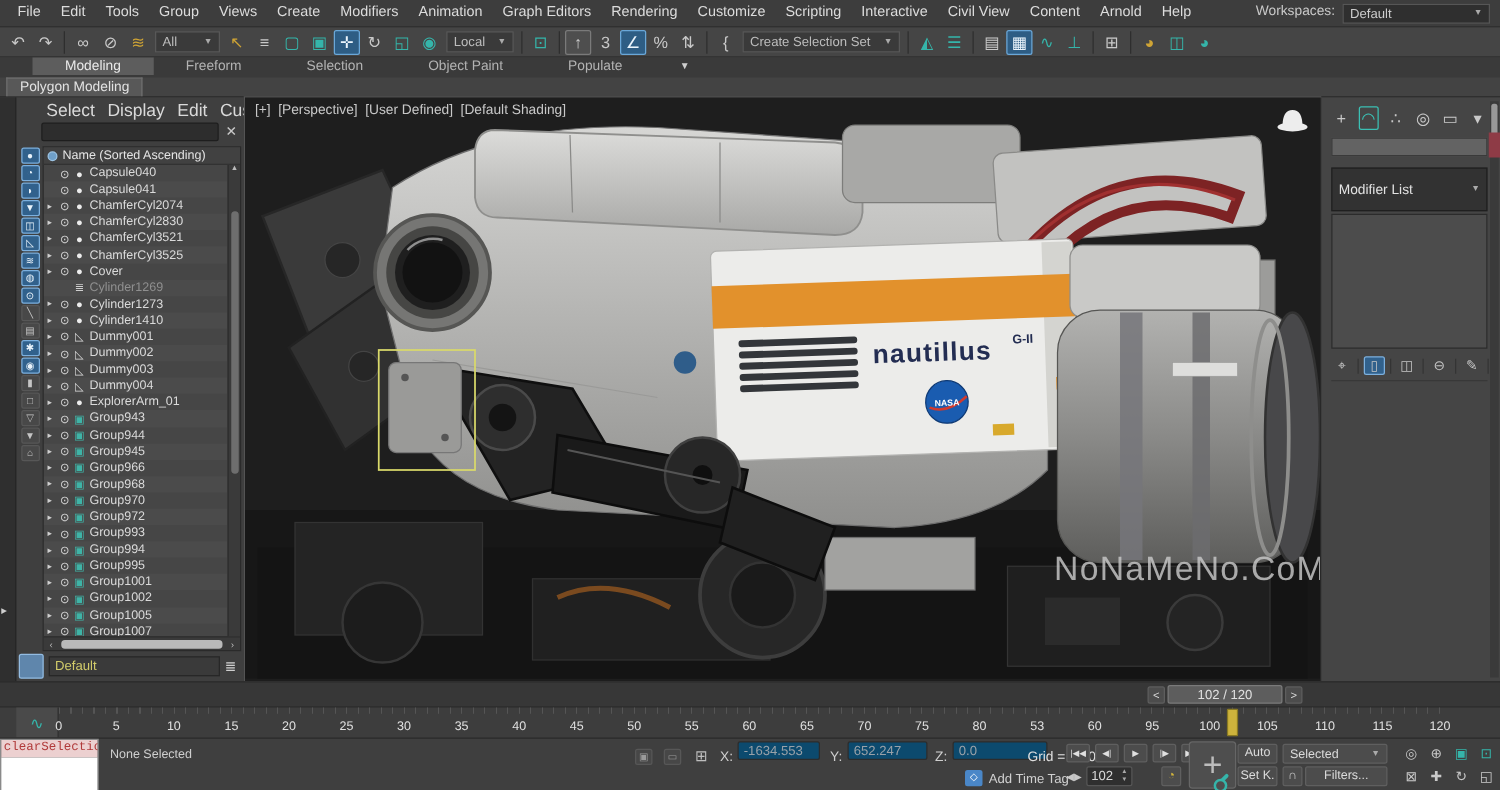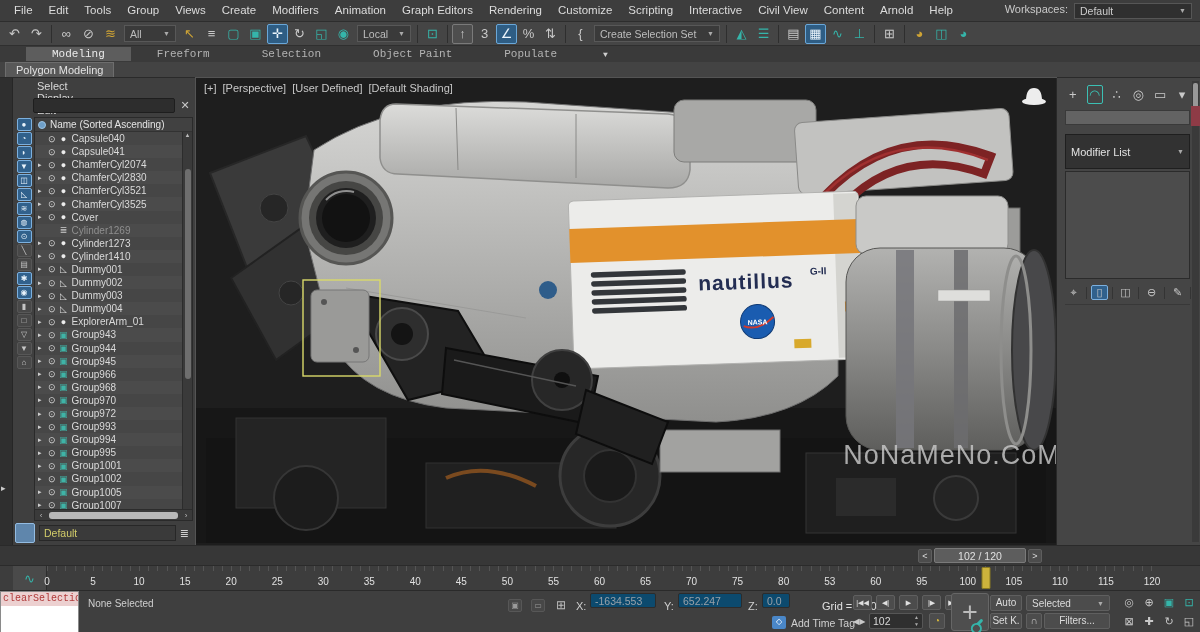--- a/index.html
+++ b/index.html
@@ -26,37 +26,37 @@
   .tb-icon.teal { color:#35b5aa; }
   .tb-icon.gold { color:#cfa435; }
   .tb-icon.active { background:#2e5d84; border-color:#6aa7d8; color:#eaf4fc; }
   .tb-icon.boxed { border-color:#7a7a7a; background:#4e4e4e; }
   .tb-sep { width:1px; height:18px; background:#2e2e2e; margin:0 3px; }
   .tb-dropdown { height:17px; background:#3a3a3a; border:1px solid #585858; display:flex;
                  align-items:center; justify-content:space-between; padding:0 5px;
                  color:#bdbdbd; font-size:10.5px; margin:0 2px; }
 
   
-  .ribbon-tabs { height:16px; background:#3a3a3a; display:flex; align-items:center; padding-left:26px;font-family:Liberation Mono, monospace; }
+  .ribbon-tabs { height:16px; background:#3a3a3a; display:flex; align-items:flex-start; padding-left:26px; }
   .ribbon-tab { padding:1px 26px 1px 26px; font-size:11px; color:#b3b3b3; }
   .ribbon-tab.active { background:#5d5d5d; color:#eaeaea; }
   .ribbon-overflow { margin-left:14px; color:#cfcfcf; font-size:8px; padding:2px 6px; }
   .ribbon-panelrow { height:16px; background:#434343; border-bottom:1px solid #2a2a2a; display:flex; }
   .ribbon-panel-tab { background:#585858; border:1px solid #6d6d6d; border-bottom:none;
                       padding:0 10px; font-size:11px; color:#e2e2e2; margin-left:5px; line-height:15px; }
 
   
   .main { position:absolute; top:78px; left:0; width:1200px; height:467px; display:flex; }
   .left-strip { width:13px; background:#2f2f2f; position:relative; border-right:1px solid #262626; }
   .strip-btn { position:absolute; bottom:52px; left:1px; color:#cfcfcf; font-size:9px; }
 
   
   .explorer { width:183px; background:#3f3f3f; border-right:1px solid #242424;
               display:flex; flex-direction:column; }
-  .explorer-menu { height:17px; display:flex; padding:2px 2px 0 19px; font-size:11px; color:#dadada;flex-direction:column; }
+  .explorer-menu { height:17px; display:flex; padding:2px 2px 0 19px; font-size:14px; color:#dadada; }
   .explorer-menu span { padding:0 5px; }
   .explorer-search { height:18px; margin:1px 3px 1px 20px; display:flex; align-items:center; gap:3px; }
   .search-input { flex:1; height:15px; background:#2d2d2d; border:1px solid #1e1e1e; border-radius:2px; }
   .search-clear { color:#c9c9c9; font-size:11px; width:14px; text-align:center; }
   .explorer-body { flex:1; display:flex; min-height:0; padding-left:2px; }
   .explorer-sidebar { width:18px; display:flex; flex-direction:column; gap:1px; padding-top:3px; align-items:center; }
   .ex-tool { width:15px; height:13px; font-size:8px; line-height:11px; text-align:center;
              color:#c5c5c5; border:1px solid #575757; background:#484848; border-radius:2px; }
   .ex-tool.active { background:#31618c; border-color:#7cb0de; color:#e8f2fa; }
   .explorer-listwrap { flex:1; display:flex; flex-direction:column; border:1px solid #2a2a2a;
@@ -153,21 +153,21 @@
   .coord-field { top:2px; height:15px; background:#0c4a6e; border:1px solid #2c2c2c; border-radius:2px;
                  color:#99a1a8; font-size:10.5px; padding:0 4px; line-height:14px; }
   .grid-label { left:822px; top:9px; font-size:11px; color:#e0e0e0; }
   .timetag-icon { left:772px; top:25px; width:14px; height:13px; background:#4a87c8; border-radius:2px;
                   color:#fff; font-size:8px; text-align:center; line-height:12px; }
   .timetag-label { left:791px; top:26px; font-size:10.5px; color:#d0d0d0; }
   .playback { left:853px; top:4px; display:flex; gap:4px; }
   .pb-btn { width:19px; height:15px; background:#4c4c4c; border:1px solid #5f5f5f; border-radius:2px;
             color:#e0e0e0; font-size:7px; display:flex; align-items:center; justify-content:center; }
   .framenav { left:853px; top:23px; color:#c9c9c9; font-size:8px; line-height:15px; }
-  .framebox { left:869px; top:22px; width:54px; height:16px; background:#2f2f2f; border:1px solid #565656;
+  .framebox { left:869px; top:22px; width:37px; height:16px; background:#2f2f2f; border:1px solid #565656;
               border-radius:2px; color:#d8d8d8; font-size:10.5px; padding:0 3px; line-height:14px; display:flex; }
   .framebox .val { flex:1; }
   .spin { display:flex; flex-direction:column; font-size:5px; color:#aaa; line-height:7px; }
   .keymode { left:929px; top:22px; width:16px; height:16px; background:#4c4c4c; border:1px solid #5f5f5f;
              border-radius:2px; color:#d4b63c; font-size:10px; text-align:center; line-height:14px; }
   .setkey-big { left:951px; top:2px; width:38px; height:38px; background:#4e4e4e; border:1px solid #666;
                 border-radius:3px; color:#bcbcbc; font-size:27px; display:flex; align-items:center;
                 justify-content:center; }
   .setkey-key { position:absolute; right:4px; bottom:5px; width:11px; height:3px; background:#35b5aa;
                 transform:rotate(-45deg); border-radius:2px; }
@@ -812,21 +812,21 @@
   </div>
   <span class="prompt">None Selected</span>
   <span class="mini-toggle" style="left:508px;">▣</span>
   <span class="mini-toggle" style="left:531px;">▭</span>
   <span class="typein-icon">⊞</span>
   <span class="coord-label" style="left:576px;">X:</span>
   <span class="coord-field" style="left:590px;width:66px;">-1634.553</span>
   <span class="coord-label" style="left:664px;">Y:</span>
   <span class="coord-field" style="left:678px;width:64px;">652.247</span>
   <span class="coord-label" style="left:712px;margin-left:36px;">Z:</span>
-  <span class="coord-field" style="left:762px;width:28px;">0.0</span>
+  <span class="coord-field" style="left:762px;width:76px;">0.0</span>
   <span class="grid-label">Grid = 10.0</span>
   <span class="timetag-icon">◇</span>
   <span class="timetag-label">Add Time Tag</span>
   <div class="playback">
 
   <span class="pb-btn">|◀◀</span>
       <span class="pb-btn">◀|</span>
       <span class="pb-btn">▶</span>
       <span class="pb-btn">|▶</span>
       <span class="pb-btn">▶▶|</span>

